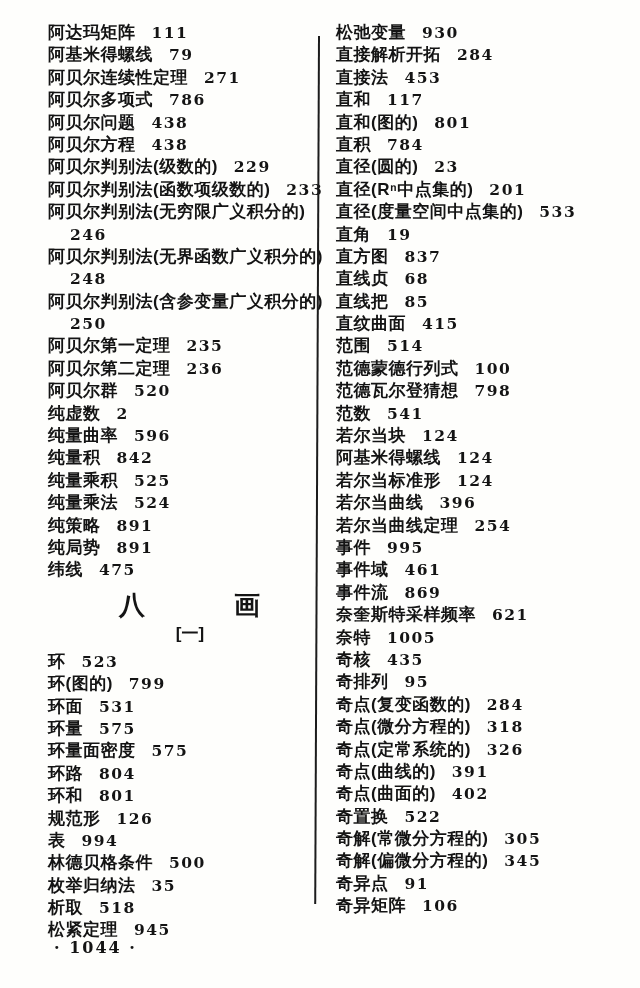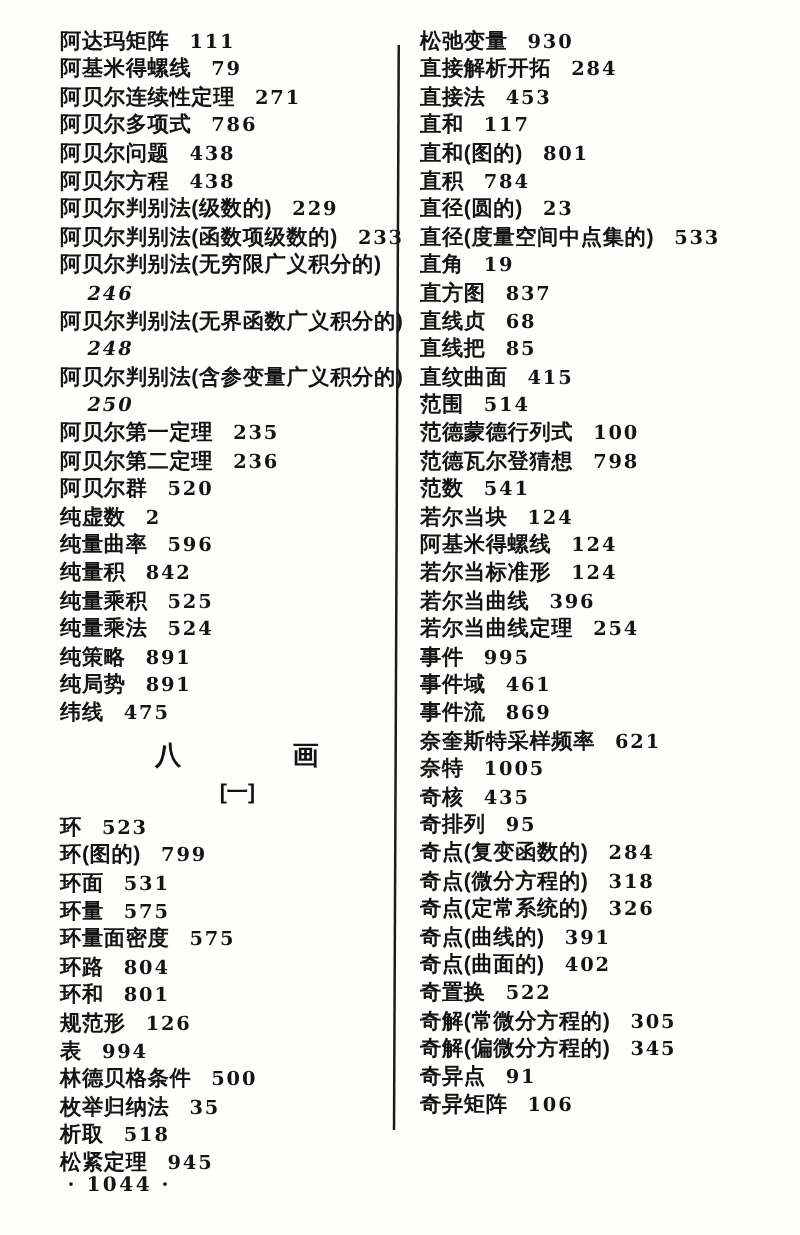--- a/index.html
+++ b/index.html
@@ -34,25 +34,25 @@
   }
   .entry .pagenum {
     margin-left: 16px;
     font-family: "DejaVu Serif", "Liberation Serif", serif;
     font-size: 15.5px;
     letter-spacing: 1.5px;
   }
   .entry.cont {
     padding-left: 22px;
   }
-  .entry.cont .pagenum { margin-left: 0; font-style: italic; }
+  .entry.cont .pagenum { margin-left: 0; }
 
   .section-head {
     text-align: center;
-    font-size: 21px;
+    font-size: 26px;
     letter-spacing: 1px;
     padding: 9px 0 3px 0;
     height: 28px;
     line-height: 28px;
   }
   .section-head .hua-gap { margin-left: 88px; }
 
   .subsection {
     text-align: center;
     font-size: 17px;
@@ -140,20 +140,21 @@
 
 <div class="col" id="right-col">
   <div>
       <div class="entry"><span class="term">松弛变量</span><span class="pagenum">930</span></div>
       <div class="entry"><span class="term">直接解析开拓</span><span class="pagenum">284</span></div>
       <div class="entry"><span class="term">直接法</span><span class="pagenum">453</span></div>
       <div class="entry"><span class="term">直和</span><span class="pagenum">117</span></div>
       <div class="entry"><span class="term">直和(图的)</span><span class="pagenum">801</span></div>
       <div class="entry"><span class="term">直积</span><span class="pagenum">784</span></div>
       <div class="entry"><span class="term">直径(圆的)</span><span class="pagenum">23</span></div>
+      <div class="entry"><span class="term">直径(Rⁿ中点集的)</span><span class="pagenum">201</span></div>
       <div class="entry"><span class="term">直径(度量空间中点集的)</span><span class="pagenum">533</span></div>
       <div class="entry"><span class="term">直角</span><span class="pagenum">19</span></div>
       <div class="entry"><span class="term">直方图</span><span class="pagenum">837</span></div>
       <div class="entry"><span class="term">直线贞</span><span class="pagenum">68</span></div>
       <div class="entry"><span class="term">直线把</span><span class="pagenum">85</span></div>
       <div class="entry"><span class="term">直纹曲面</span><span class="pagenum">415</span></div>
       <div class="entry"><span class="term">范围</span><span class="pagenum">514</span></div>
       <div class="entry"><span class="term">范德蒙德行列式</span><span class="pagenum">100</span></div>
       <div class="entry"><span class="term">范德瓦尔登猜想</span><span class="pagenum">798</span></div>
       <div class="entry"><span class="term">范数</span><span class="pagenum">541</span></div>

